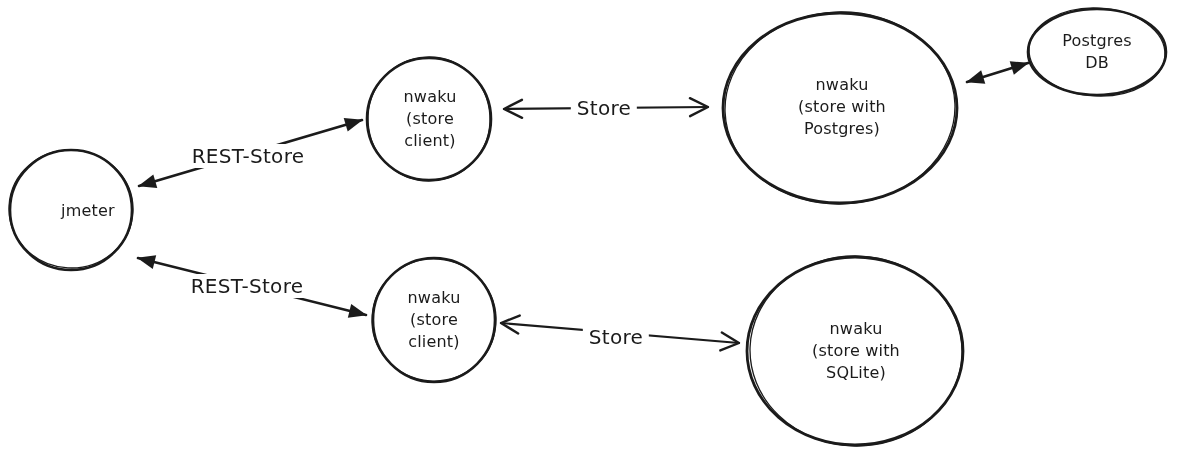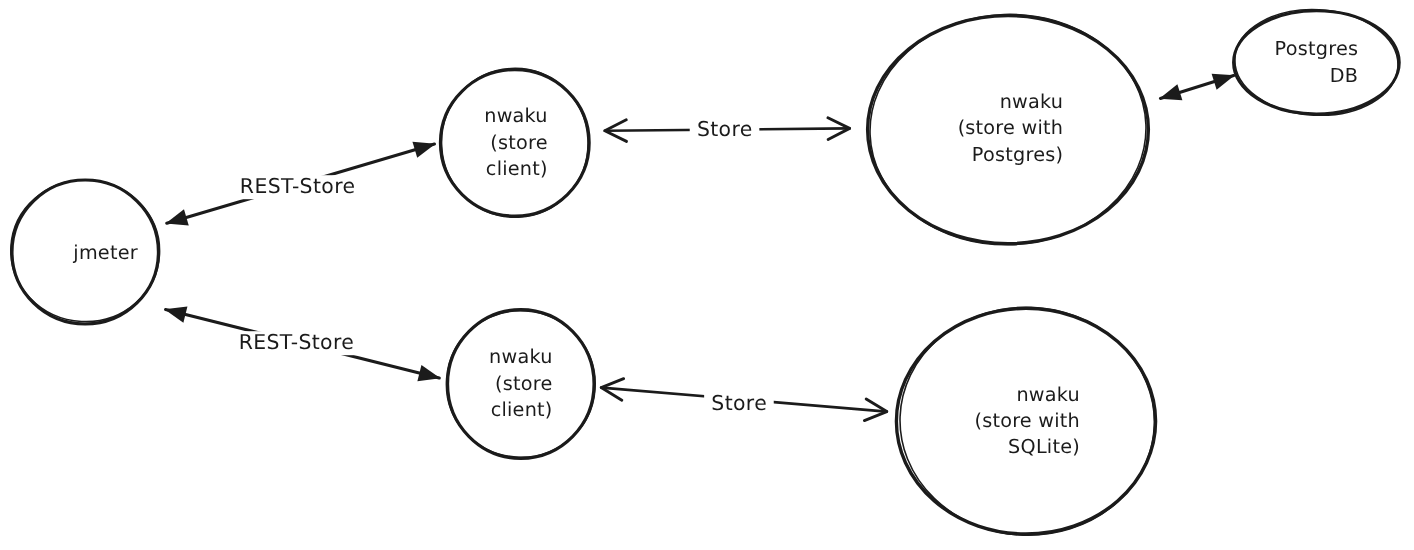--- a/index.html
+++ b/index.html
@@ -18,33 +18,33 @@
   }
   #diagram-svg {
     position: absolute;
     left: 0;
     top: 0;
     color: var(--ink);
   }
   .node-label {
     position: absolute;
     transform: translate(-50%, -50%);
-    text-align: right;
+    text-align: center;
     font-size: 16px;
     line-height: 1.38;
     white-space: pre-line;
     color: var(--ink);
     letter-spacing: 0.2px;
   }
   .edge-label {
     position: absolute;
     transform: translate(-50%, -50%);
     background: var(--bg, #ffffff);
     padding: 0 6px;
-    font-size: 17px;
+    font-size: 20px;
     color: var(--ink);
     letter-spacing: 0.3px;
     white-space: nowrap;
   }
 </style>
 </head>
 <body>
 
 <div id="canvas" style="--ink: #1b1b1b; --bg: #ffffff;">
 

